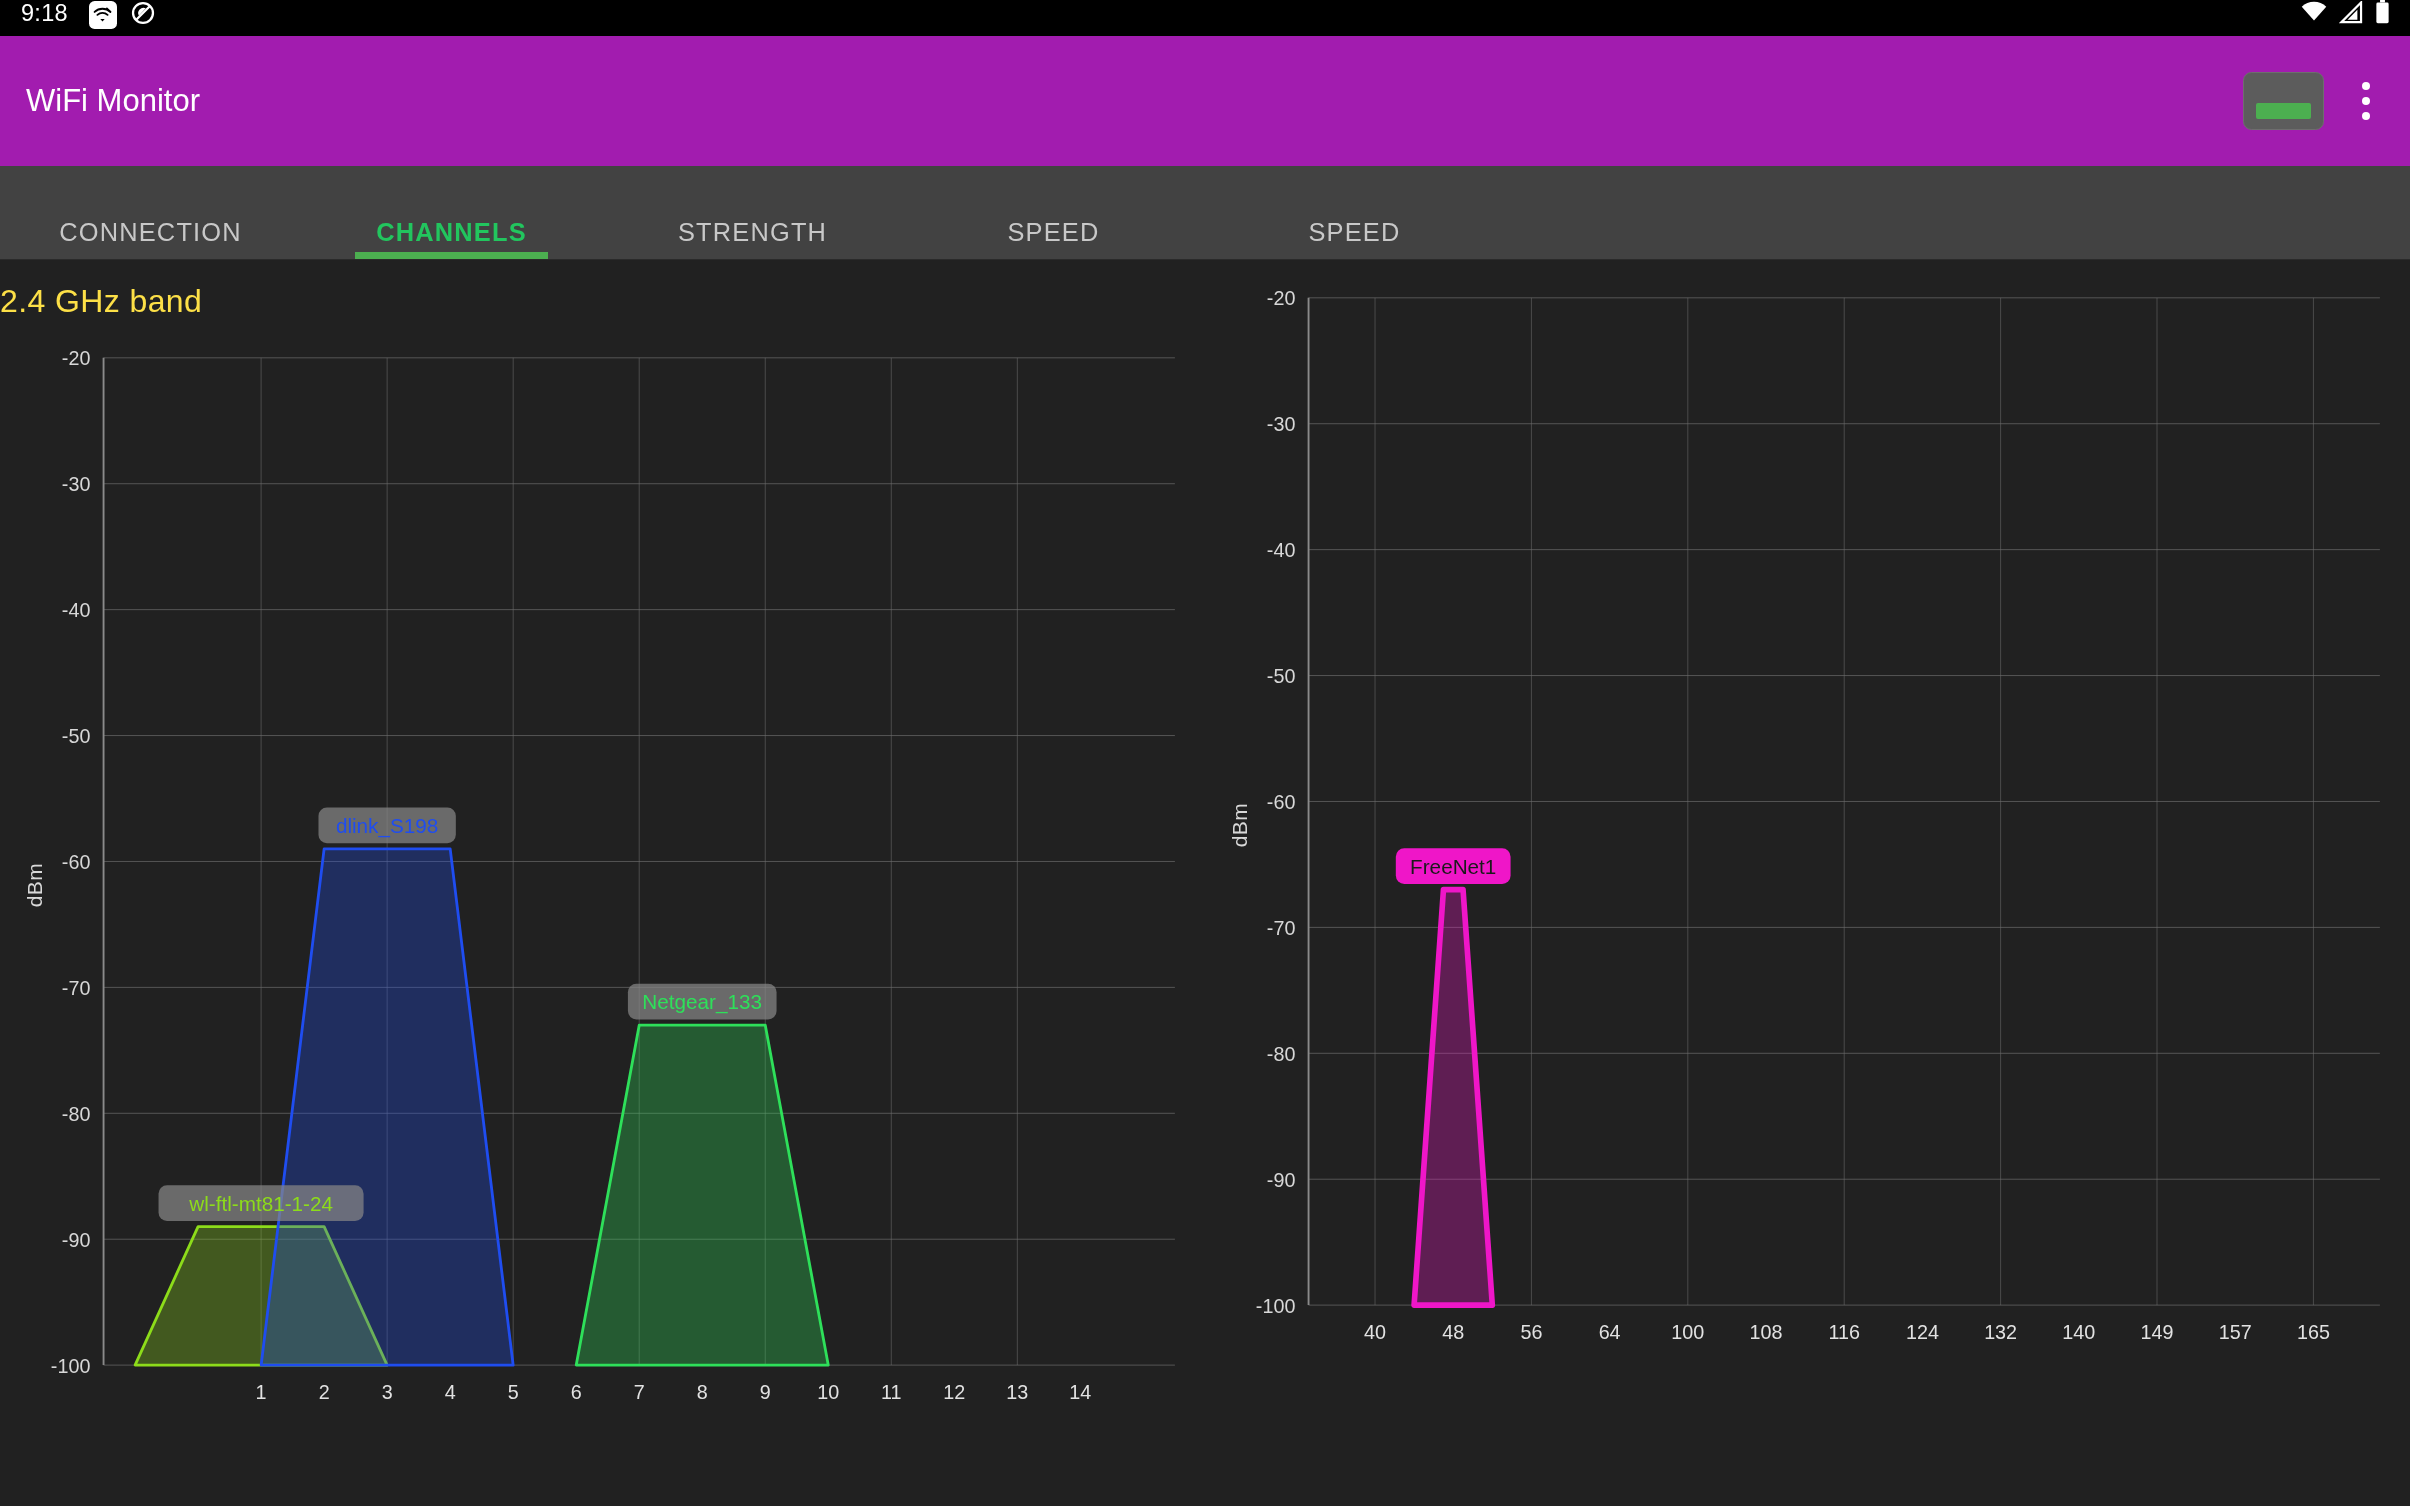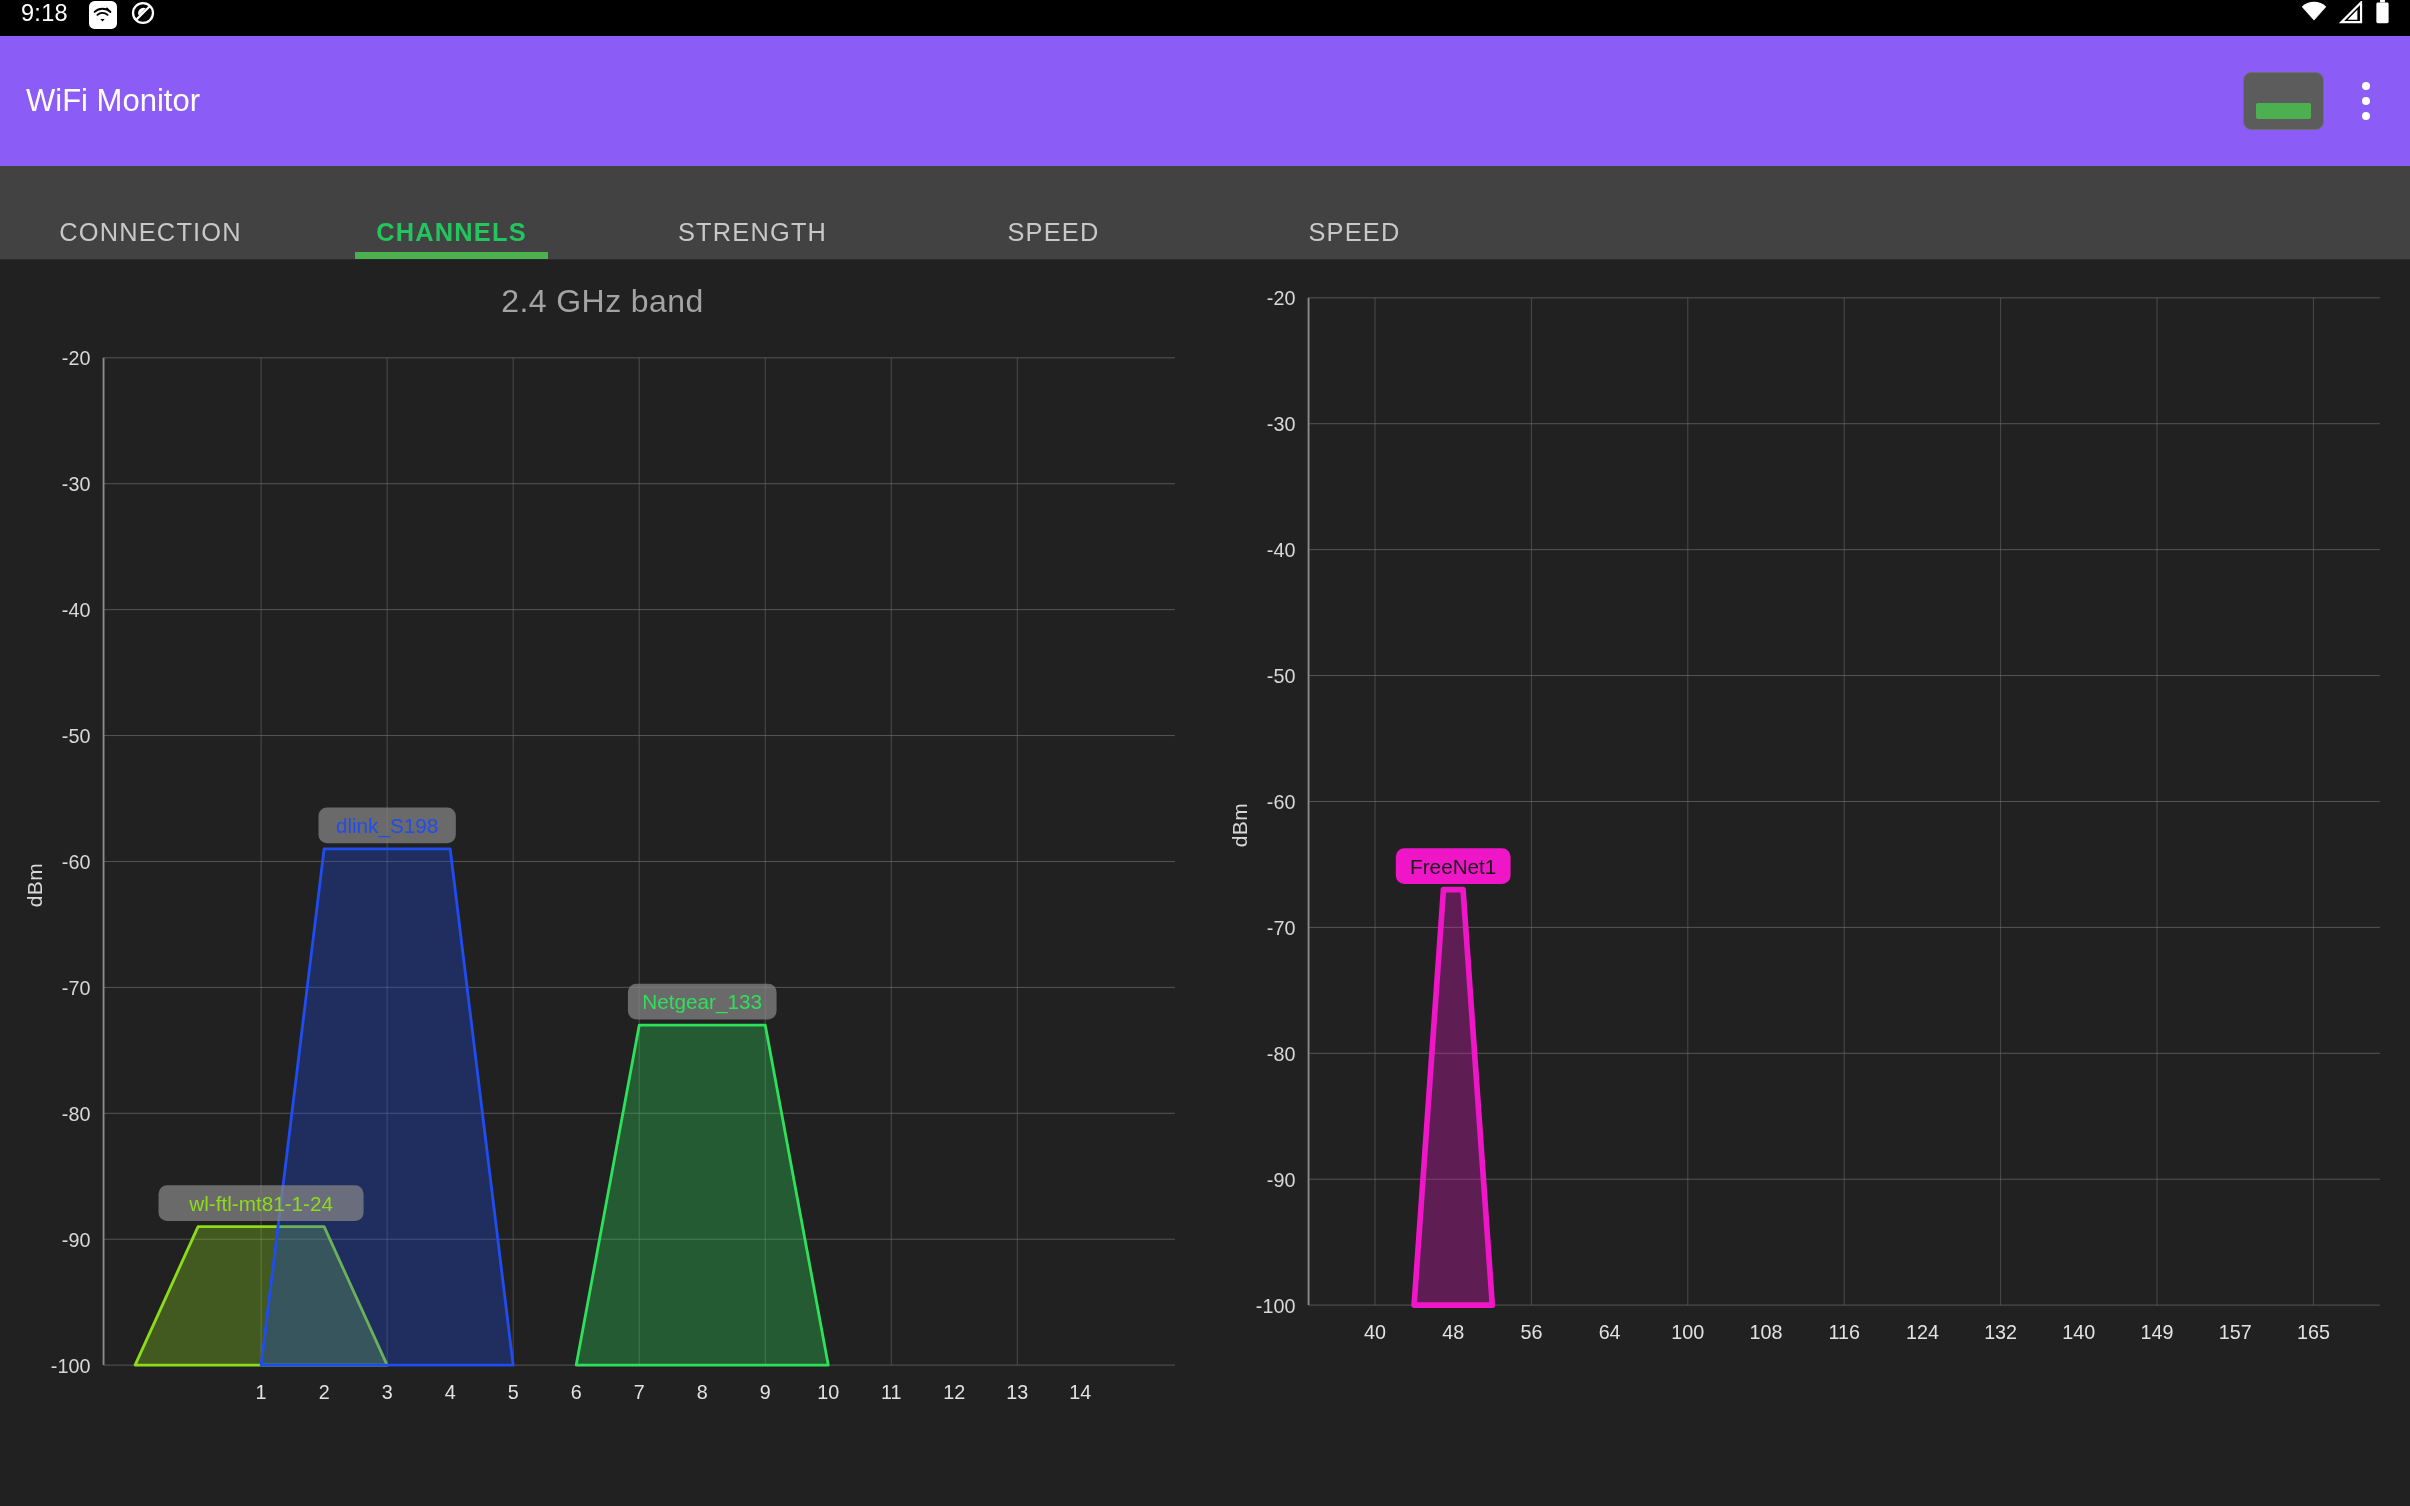--- a/index.html
+++ b/index.html
@@ -22,21 +22,21 @@
   }
   .sb-left-icons { display: flex; align-items: center; gap: 13px; margin-left: 21px; }
   .sb-wifiscan {
     width: 28px; height: 28px; background: #fff; border-radius: 5.6px;
     display: flex; align-items: center; justify-content: center;
   }
   .sb-right { margin-left: auto; display: flex; align-items: center; gap: 11.3px; }
 
   
   .appbar {
-    height: 130px; background: #8b5cf6;
+    height: 130px; background: #a21caf;
     display: flex; align-items: center;
     padding: 0 28px 0 26px;
   }
   .app-title { color: #fff; font-size: 31px; font-weight: 400; }
   .appbar-right { margin-left: auto; display: flex; align-items: center; gap: 24.5px; }
   .level-btn {
     width: 81px; height: 58px; background: #5c5c5c; border-radius: 8.5px;
     position: relative; border: 0.9px solid #6e6e6e;
   }
   .level-btn .bar {
@@ -67,21 +67,21 @@
   }
 
   
   .charts {
     height: 1288px; background: #212121;
     display: flex;
     position: relative;
   }
   .chart-panel { width: 1205px; position: relative; }
   .chart-title {
-    text-align: center; color: #a3a3a3; font-size: 32px;
+    color: #fde047; font-size: 32px;
     padding-top: 22.6px; letter-spacing: 0.4px;
   }
   .plot-wrap { position: relative; width: 1205px; height: 1130px; }
   .ylabel {
     position: absolute; left: 13px; top: 50%;
     transform: translateY(-50%) rotate(-90deg);
     color: #d8d8d8; font-size: 21px; letter-spacing: 0.5px;
     transform-origin: center;
   }
   svg.plot { position: absolute; left: 0; top: 0; }

